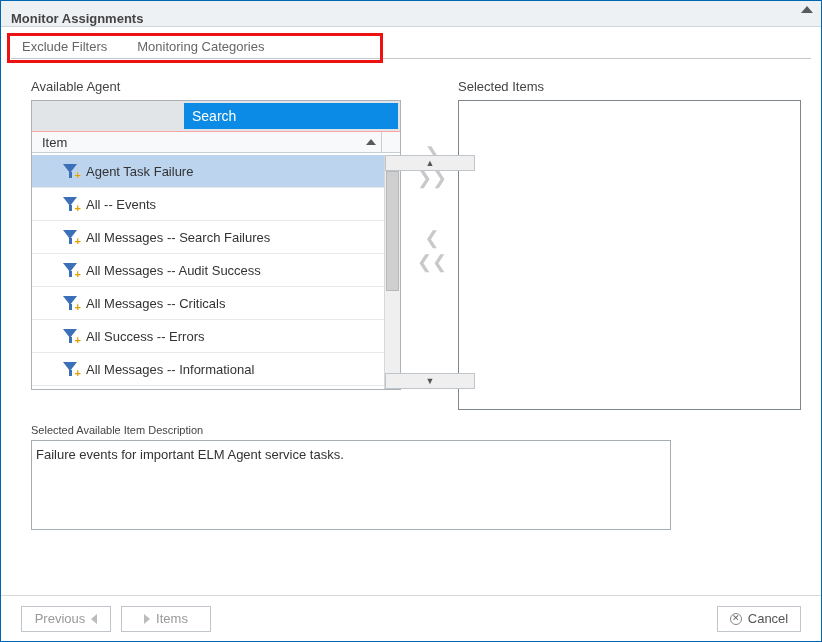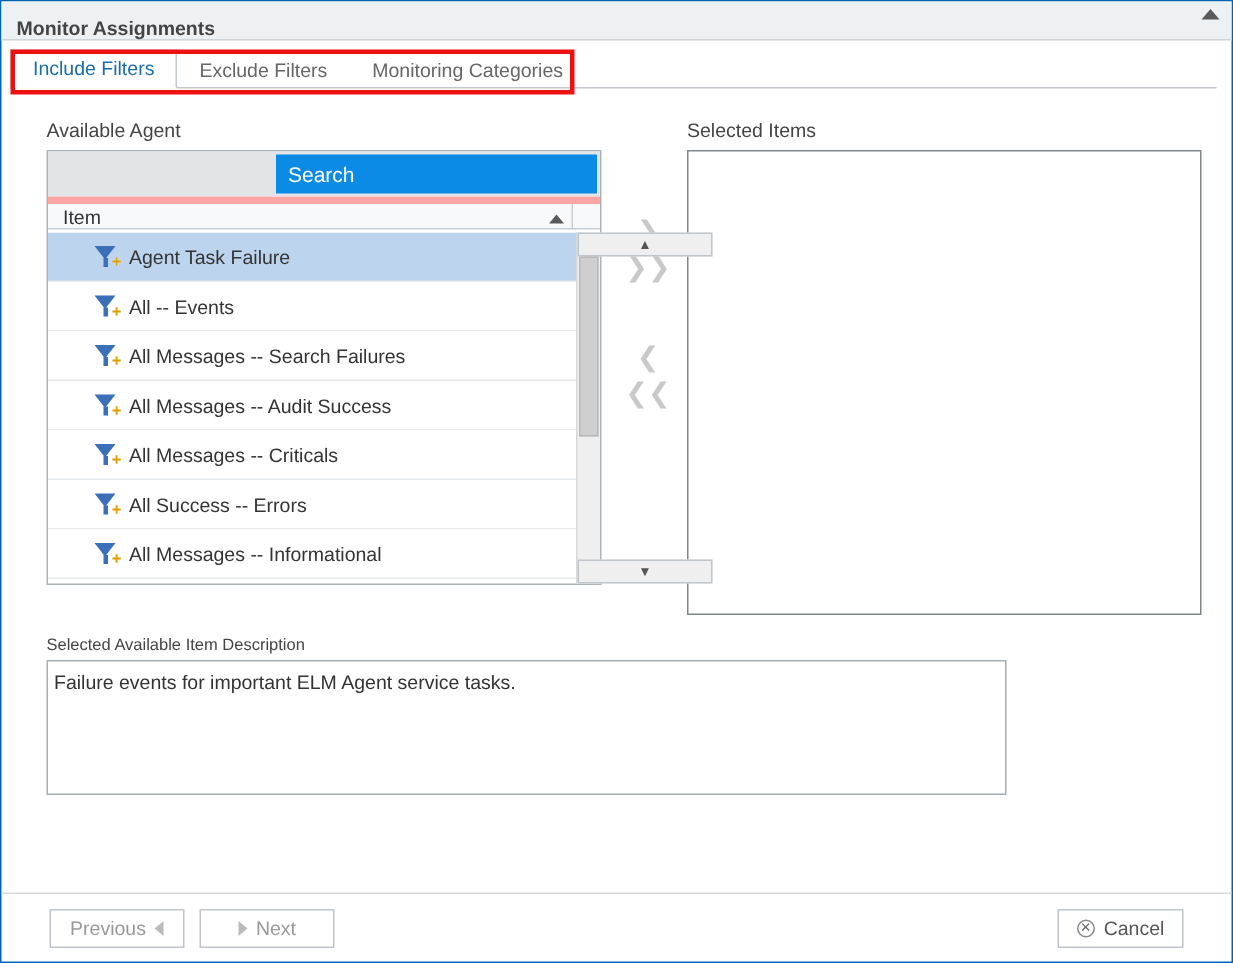--- a/index.html
+++ b/index.html
@@ -141,21 +141,21 @@
     color: #fff;
     border: none;
     padding: 0 8px;
     font-size: 14px;
     outline: none;
     margin-left: 48px;
   }
   .search-field::placeholder { color: #fff; }
   .header-row {
     height: 22px;
-    border-top: 5px solid #fca5a5;
+    border-top: 1px solid #fca5a5;
     border-bottom: 1px solid #c8cfd4;
     background: #f8f9fa;
     display: flex;
     align-items: center;
     padding-left: 10px;
     font-size: 13px;
     color: #333;
     position: relative;
   }
   .header-row .sort-arrow {
@@ -274,21 +274,21 @@
     background: #fff;
     width: 640px;
   }
   .footer {
     position: absolute;
     left: 0; right: 0; bottom: 0;
     height: 46px;
     border-top: 1px solid #d5d9dc;
     display: flex;
     align-items: center;
-    padding: 0 32px;
+    padding: 0 20px;
     gap: 10px;
   }
   .footer .spacer { flex: 1; }
   .btn {
     height: 26px;
     min-width: 90px;
     border: 1px solid #bfc5ca;
     background: #fff;
     color: #999;
     font-size: 13px;
@@ -330,21 +330,20 @@
 <div class="window">
 
   <div class="titlebar">
     <span>Monitor Assignments</span>
     <span class="collapse-arrow"></span>
   </div>
 
   <div class="tabs-annot"></div>
 
   <div class="tabs">
-    <div class="tab active">Include Filters</div>
     <div class="tab">Exclude Filters</div>
     <div class="tab">Monitoring Categories</div>
   </div>
   <hr class="hr-under-tabs">
 
   <div class="body">
     <div class="cols">
 
       <div class="col-left">
         <div class="section-label">Available Agent</div>
@@ -446,21 +445,21 @@
     </div>
   </div>
 
   <div class="footer">
     <button class="btn">
       <span>Previous</span>
       <span class="tri-left"></span>
     </button>
     <button class="btn">
       <span class="tri-right"></span>
-      <span>Next</span>
+      <span>Items</span>
     </button>
     <div class="spacer"></div>
     <button class="btn cancel">
       <span class="x">✕</span>
       <span>Cancel</span>
     </button>
   </div>
 
 </div>
 

